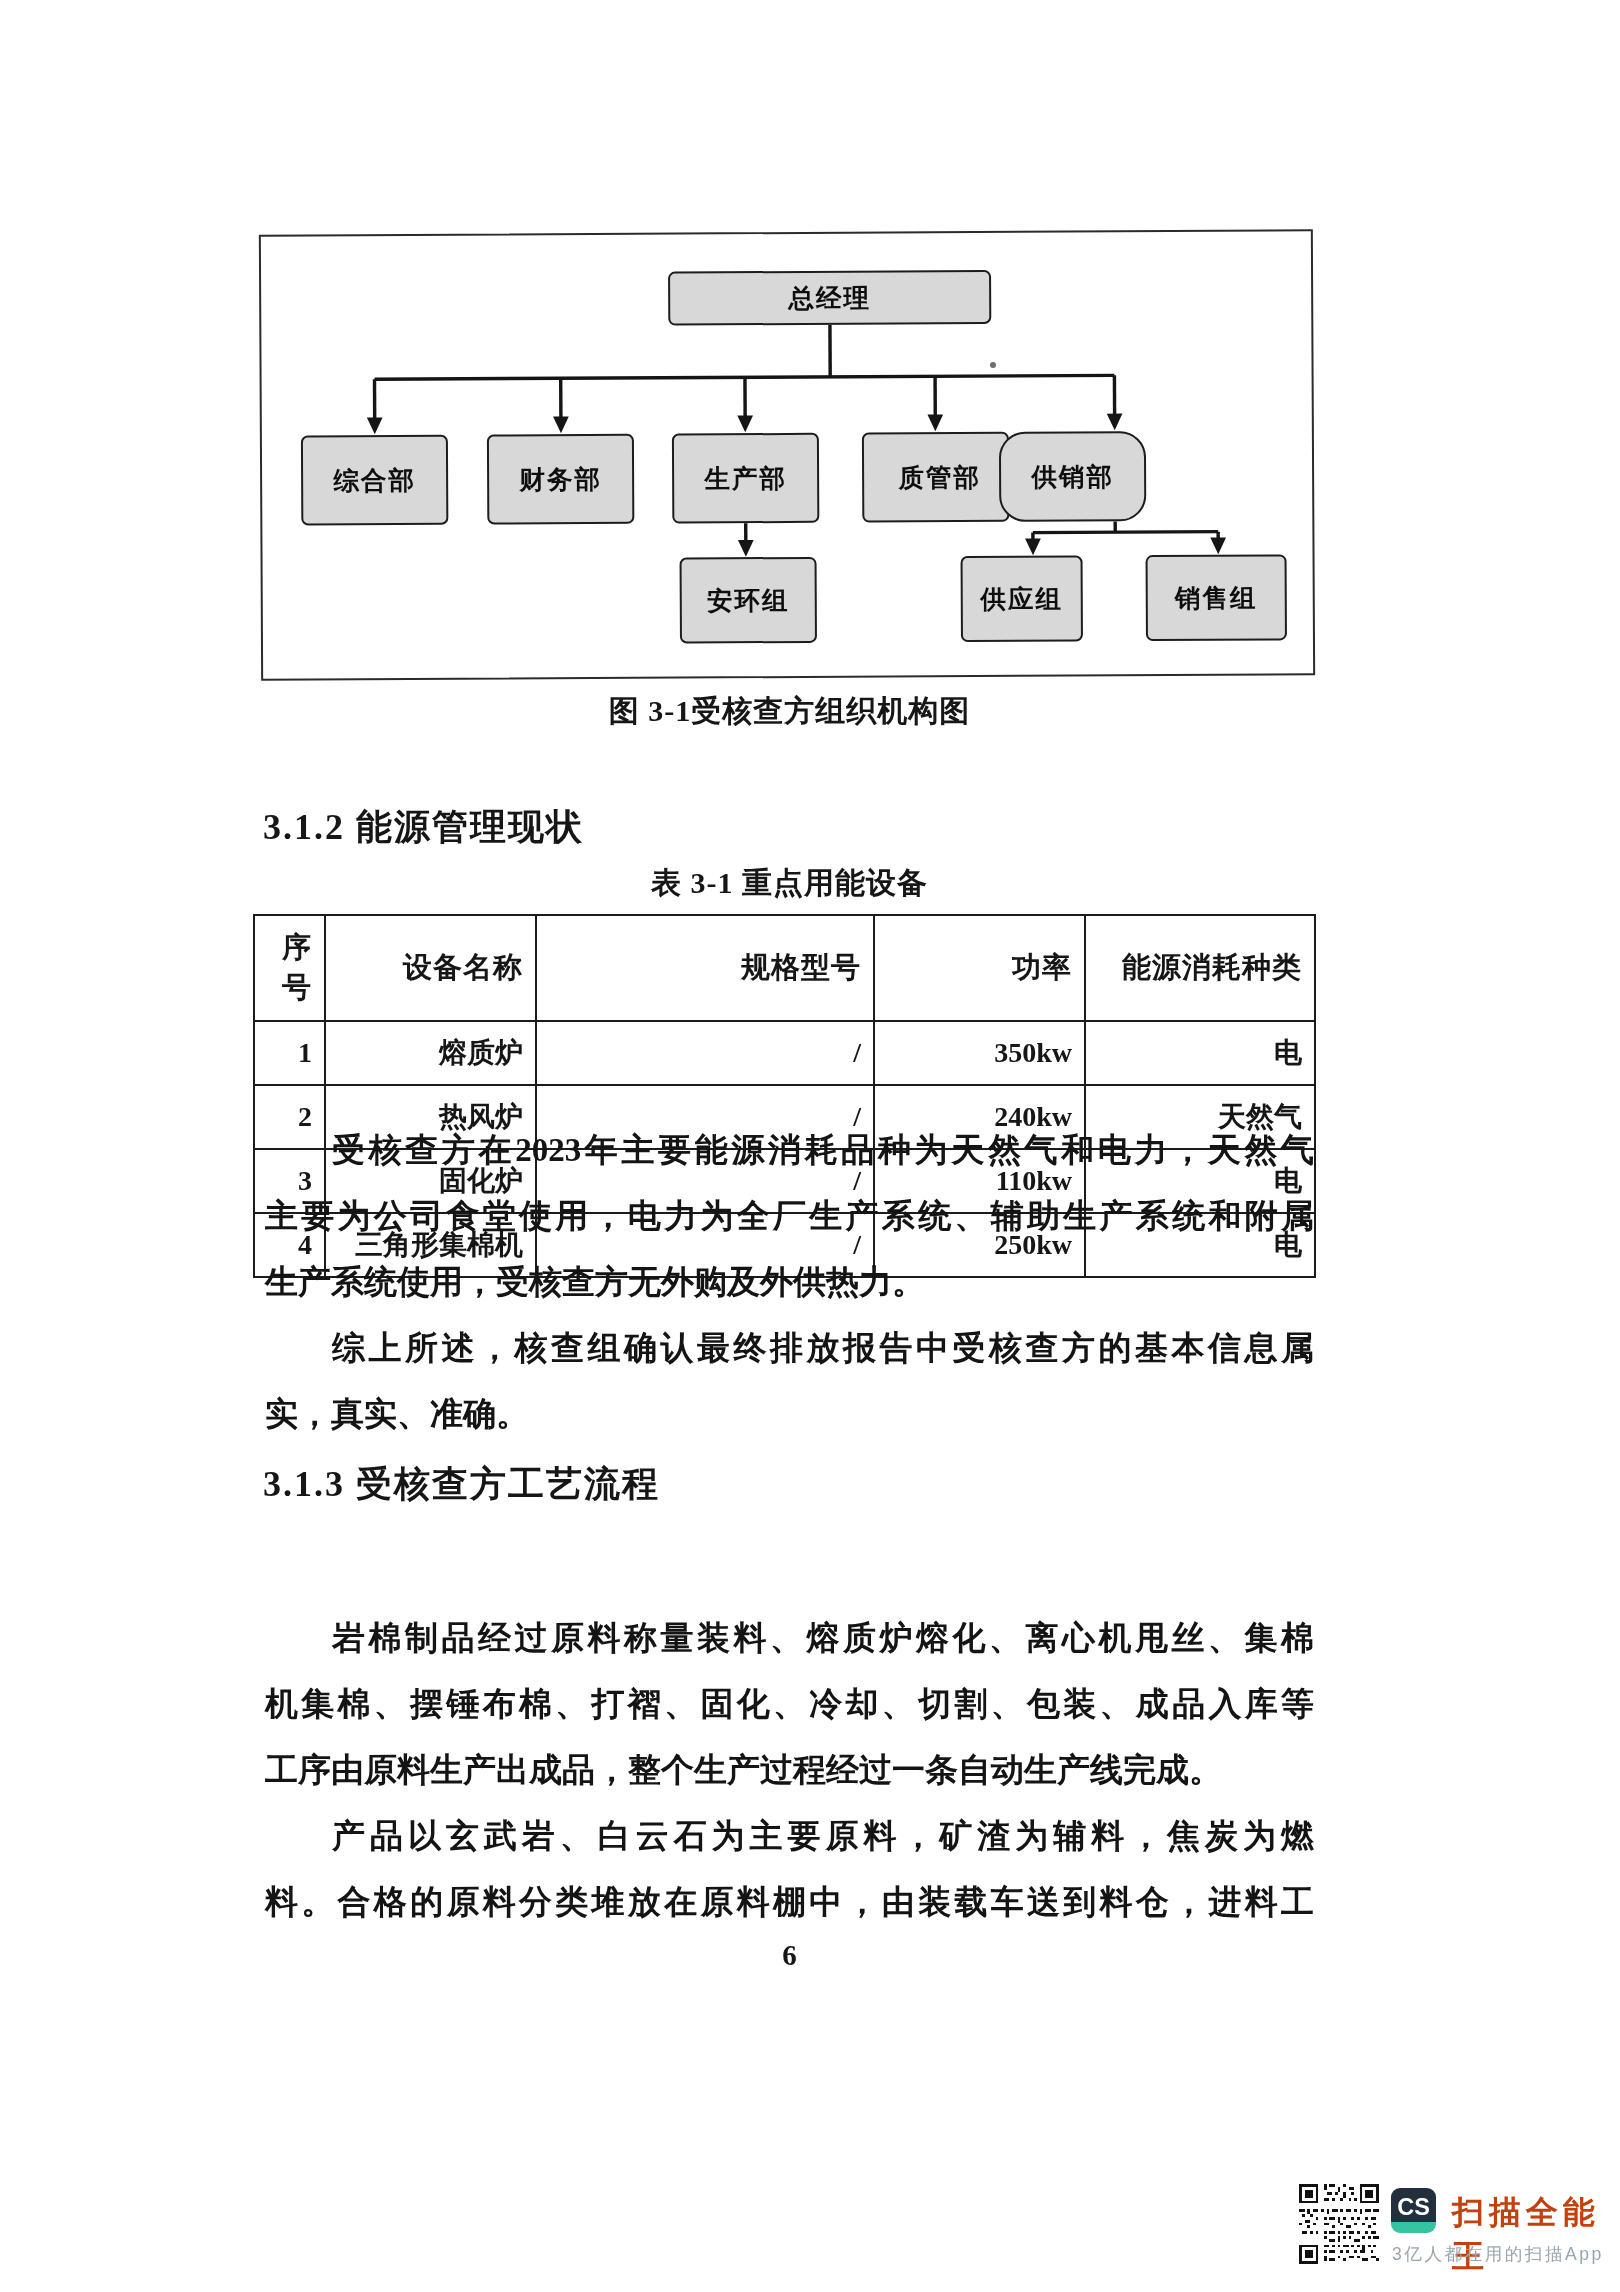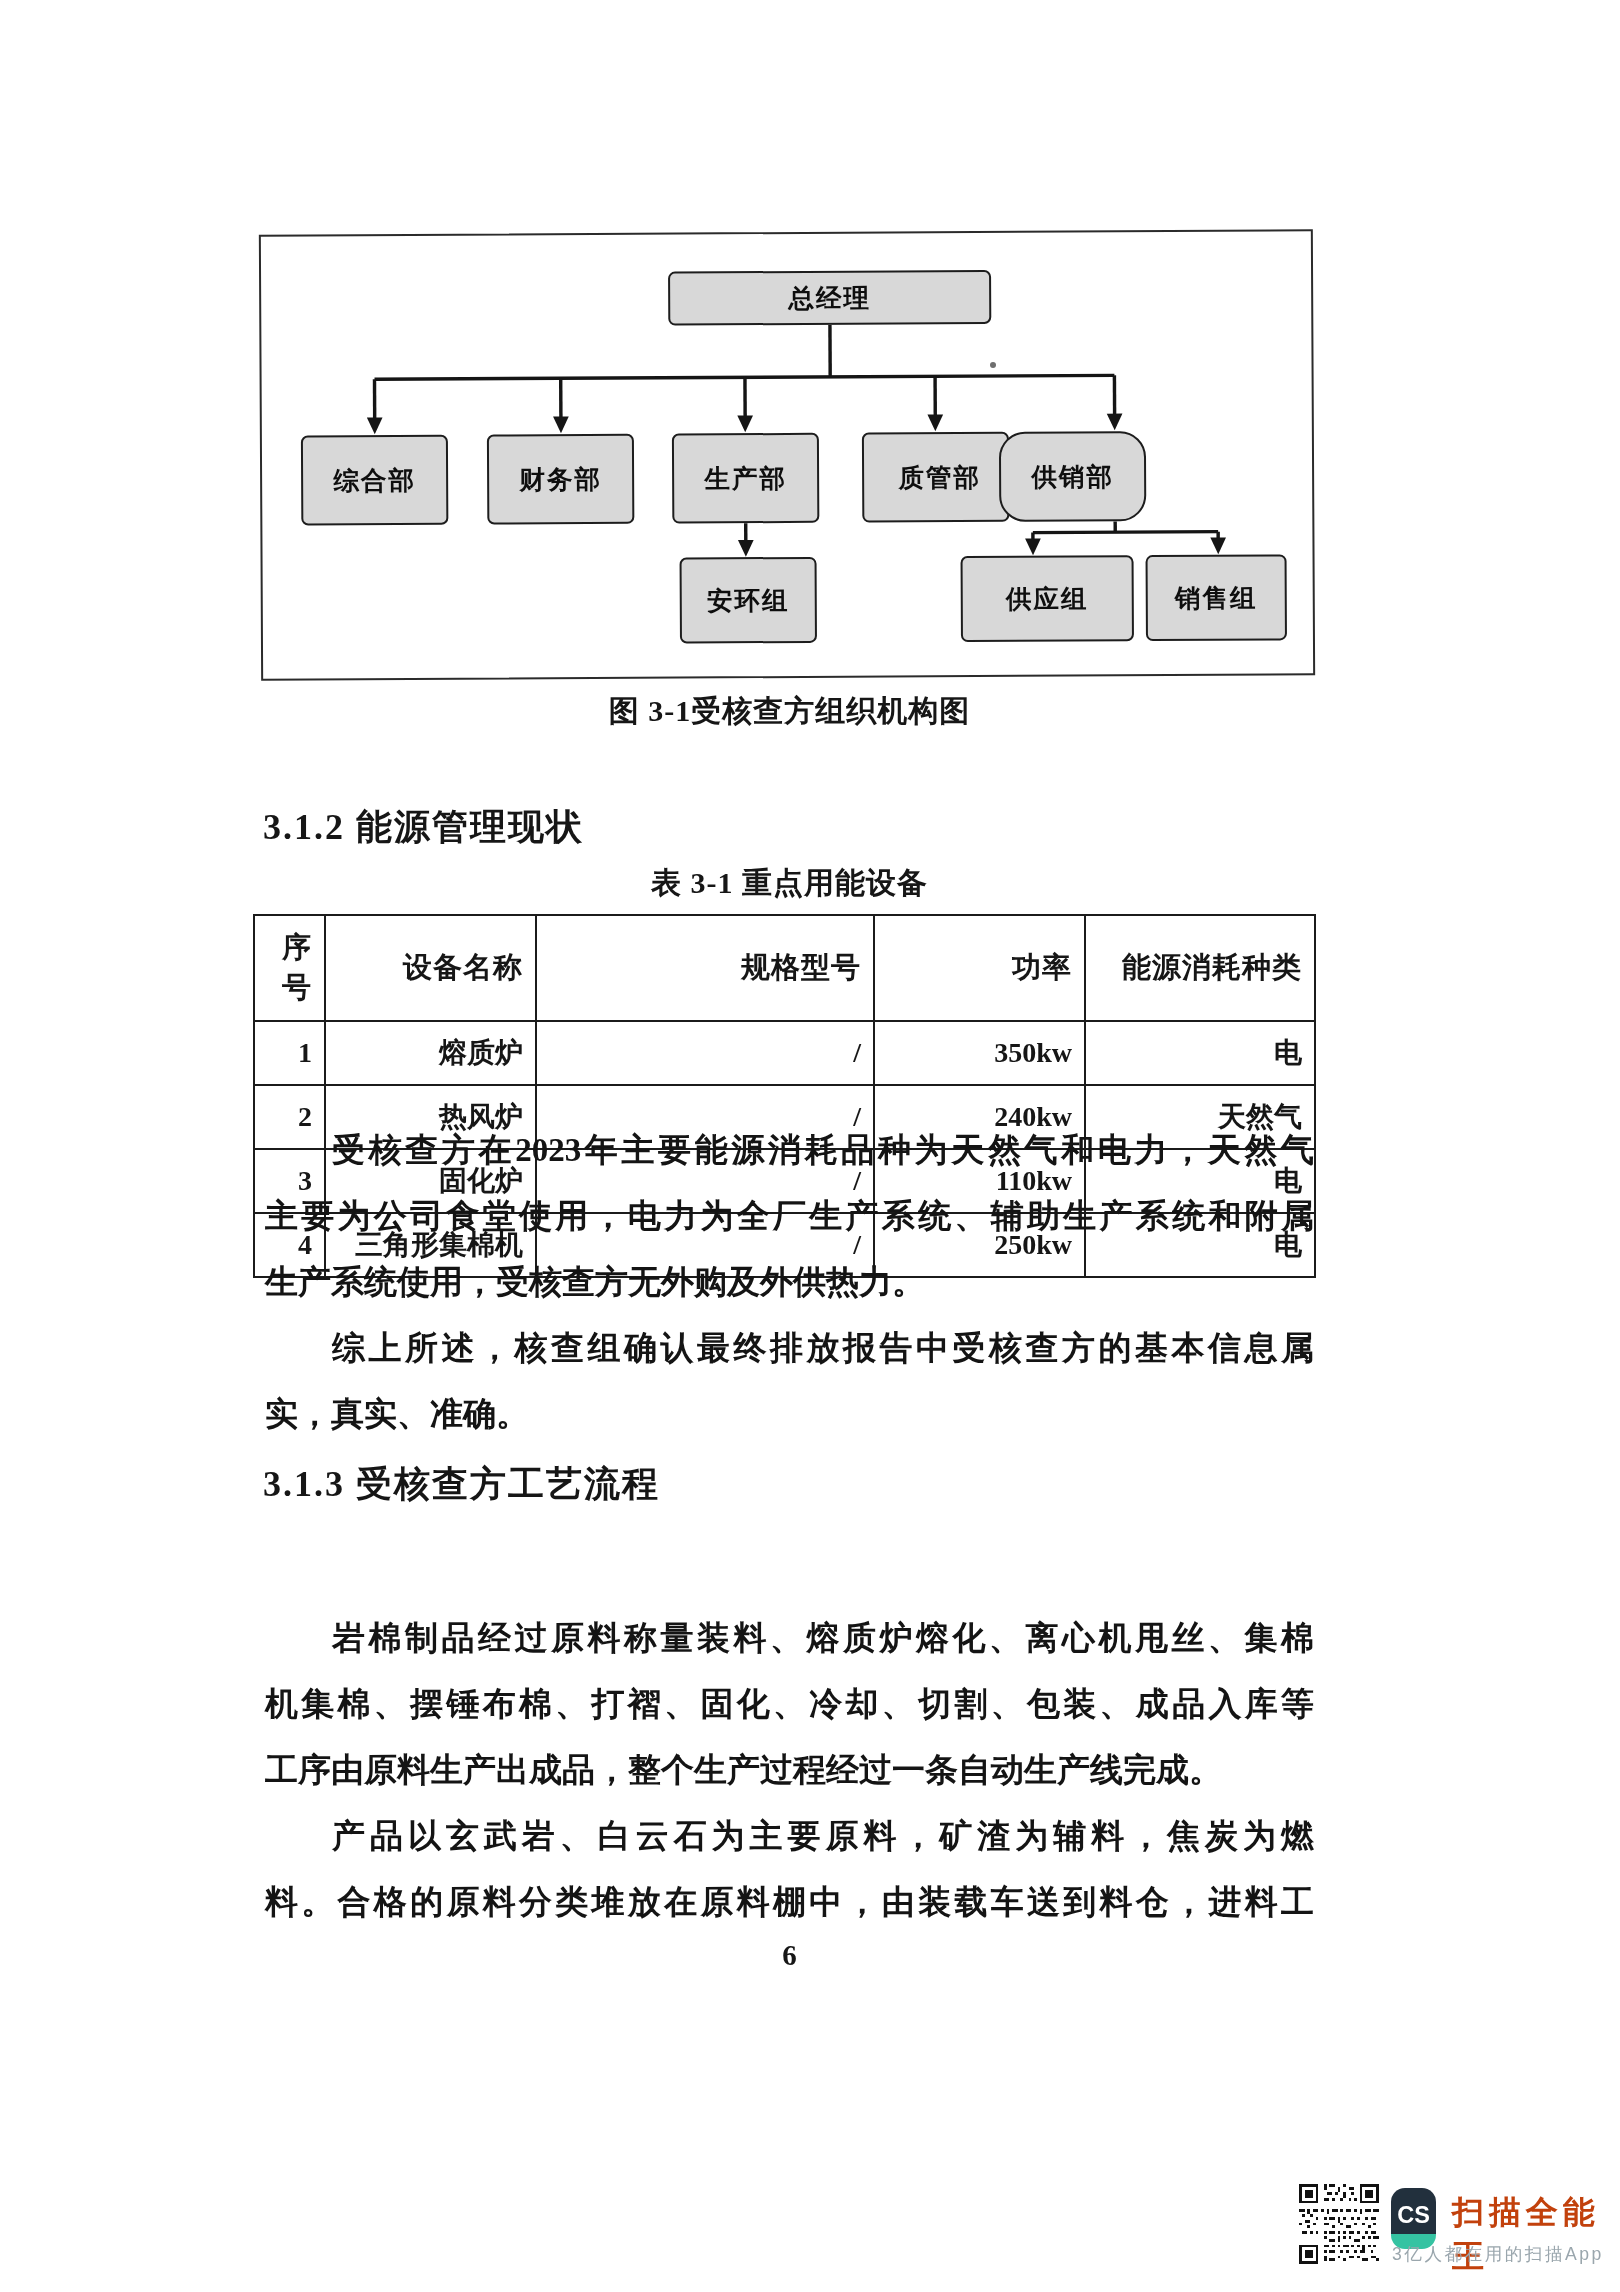--- a/index.html
+++ b/index.html
@@ -18,21 +18,21 @@
     position:absolute; box-sizing:border-box;
     background:#d8d8d8; border:2.9px solid #1d1d1d; border-radius:6.9px;
     display:flex; align-items:center; justify-content:center;
     font-weight:700; font-size:25.5px; letter-spacing:2px; color:#0e0e0e;
   }
   .n-root { left:407px; top:37px; width:323px; height:54px; }
   .row2 { top:199px; height:90px; width:147px; }
   .n-l2-0 { left:39px; }  .n-l2-1 { left:225px; } .n-l2-2 { left:410px; }
   .n-l2-3 { left:600px;padding-left:8px; } .n-l2-4 { left:737px;border-radius:26px; }
   .n-l3-0 { left:417px; top:323px; width:137px; height:86px; }
-  .n-l3-1 { left:698px; top:323px; width:173px; height:86px; }
+  .n-l3-1 { left:698px; top:323px; width:122px; height:86px; }
   .n-l3-2 { left:883px; top:323px; width:141px; height:86px; }
   .caption {
     position:absolute; left:265px; top:691px; width:1049px; text-align:center;
     font-weight:700; font-size:30px; letter-spacing:1px;
   }
   
   .h-num {
     position:absolute; left:263px; font-weight:700; font-size:36px; letter-spacing:2px;
   }
   .h-312 { top:803px; }
@@ -67,22 +67,22 @@
   .p-mat    { top:1803px; }
   .pagenum  {
     position:absolute; left:265px; top:1939px; width:1049px; text-align:center;
     font-size:29px; font-weight:600;
   }
   
   .dot { position:absolute; left:990px; top:362px; width:5.9px; height:5.9px; border-radius:50%; background:#6f6f6f; }
   
   .qr { position:absolute; left:1299px; top:2184px; width:80px; height:80px; }
   .cslogo {
-    position:absolute; left:1391px; top:2188px; width:45px; height:61px;
-    border-radius:14px; box-sizing:border-box; padding-bottom:6.9px;
+    position:absolute; left:1391px; top:2188px; width:45px; height:45px;
+    border-radius:9px; box-sizing:border-box; padding-bottom:6.9px;
     background:linear-gradient(#22303d 0 76%, #35c3a2 76% 100%);
     color:#ffffff; font-family:"Liberation Sans","DejaVu Sans",sans-serif;
     font-weight:700; font-size:23.5px; display:flex; align-items:center; justify-content:center;
   }
   .brandname {
     position:absolute; left:1452px; top:2191px;
     font-family:"Liberation Sans","DejaVu Sans",sans-serif;
     font-weight:700; font-size:32px; color:#c2410c; letter-spacing:4.9px;
   }
   .tagline {

